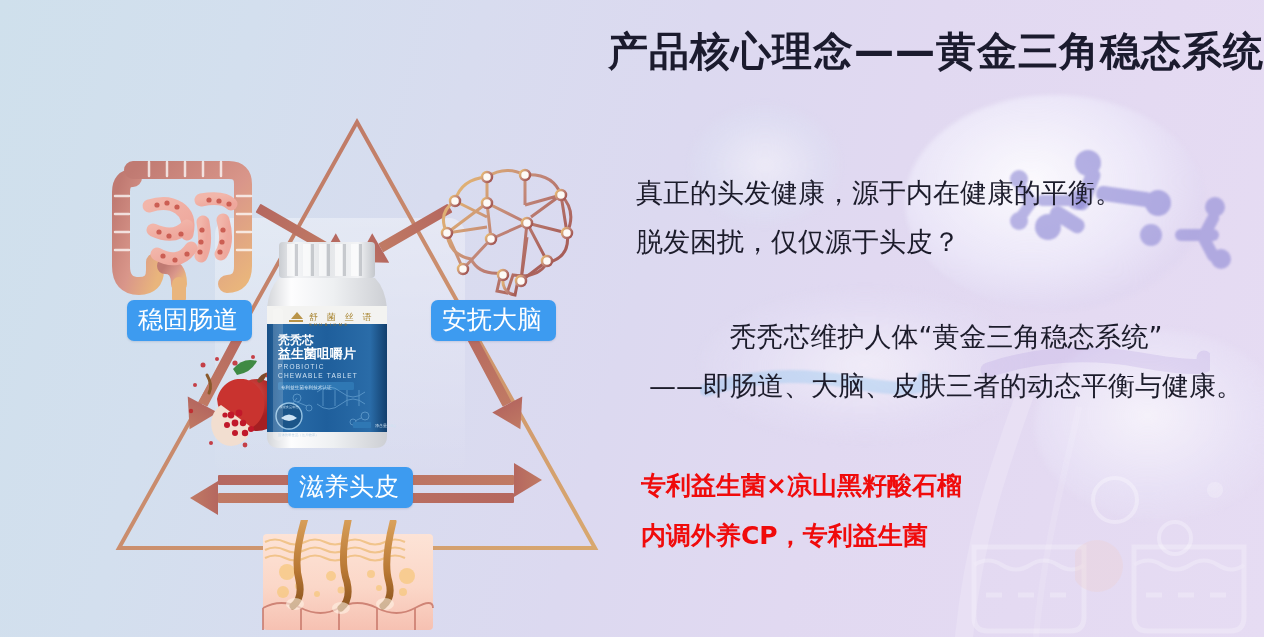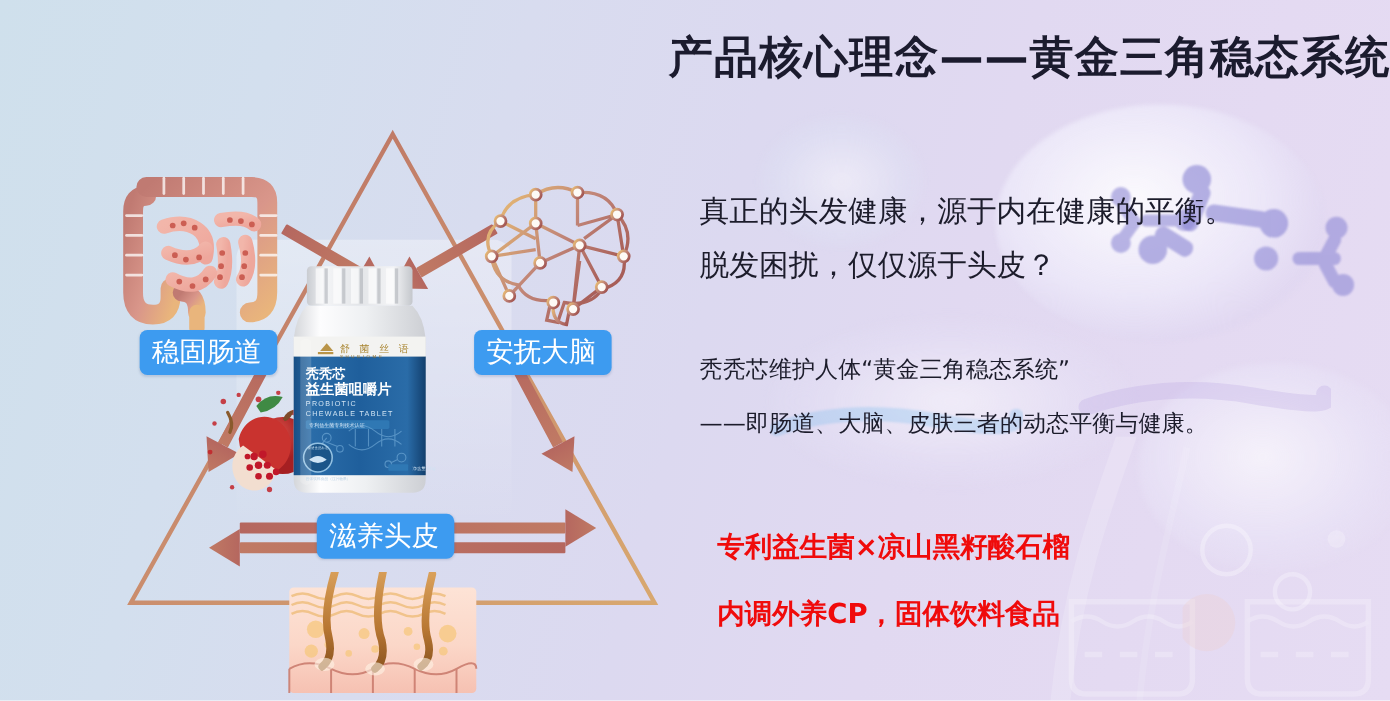--- a/index.html
+++ b/index.html
@@ -74,28 +74,29 @@
 
   
   .copy{position:absolute;left:636px;top:168px;width:620px;}
   .copy p{margin:0;}
   .lead{
     font-size:27px;line-height:49px;color:#1c1c2b;
     font-family:"DejaVu Sans","Liberation Sans",sans-serif;
   }
   .gap{height:46px;}
   .body2{
-    font-size:21px;line-height:49px;color:#1c1c2b;
+    font-size:27px;line-height:49px;color:#1c1c2b;
     font-family:"DejaVu Sans","Liberation Sans",sans-serif;
+    text-align:center;
   }
   .redblock{position:absolute;left:636px;top:458px;width:560px;}
   .red{
     font-size:25px;line-height:45px;color:#f00b0b;font-weight:bold;
     font-family:"DejaVu Sans","Liberation Sans",sans-serif;
-    margin:16px;
+    margin:5px;
   }
 </style>
 </head>
 <body>
 
 <div class="slide">
 
   <div class="deco cell-d"></div>
   <div class="deco cell-a"></div>
   <div class="deco cell-c"></div>
@@ -505,16 +506,16 @@
   <div class="copy">
     <p class="lead">真正的头发健康，源于内在健康的平衡。</p>
     <p class="lead">脱发困扰，仅仅源于头皮？</p>
     <div class="gap"></div>
     <p class="body2">秃秃芯维护人体“黄金三角稳态系统”</p>
     <p class="body2">——即肠道、大脑、皮肤三者的动态平衡与健康。</p>
   </div>
 
   <div class="redblock">
     <p class="red">专利益生菌×凉山黑籽酸石榴</p>
-    <p class="red">内调外养CP，固体饮料食品</p>
+    <p class="red">内调外养CP，专利益生菌</p>
   </div>
 
 </div>
 
 </body></html>

